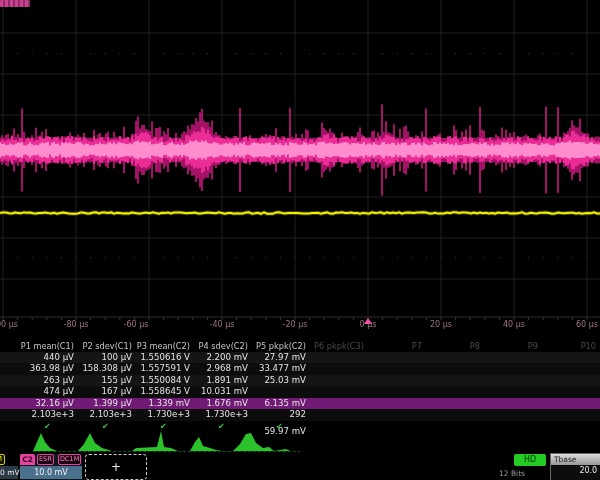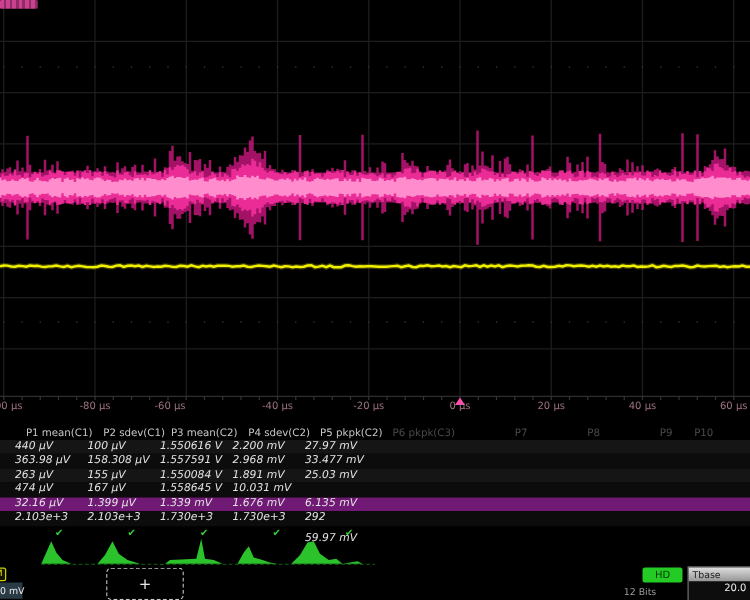--- a/index.html
+++ b/index.html
@@ -8,21 +8,21 @@
   svg{display:block;}
   #graticule{position:absolute;left:0;top:0;}
   #trace-annotation-badge{position:absolute;left:0;top:0;width:30px;height:7px;
      background:repeating-linear-gradient(90deg,#c9418f 0 3px,#8f2c66 3px 5px);border-radius:1px;}
   #time-axis{position:absolute;left:0;top:318px;width:600px;height:14px;}
   .taxis-label{position:absolute;top:2px;transform:translateX(-50%);font-size:8px;color:#9e7283;white-space:nowrap;}
   #trigger-marker{position:absolute;top:0px;width:0;height:0;transform:translateX(-50%);
      border-left:4px solid transparent;border-right:4px solid transparent;border-bottom:6px solid #ff4fae;}
   #measure-table{position:absolute;left:0;top:340px;width:540px;height:92px;}
   .mrow{position:absolute;left:0;width:600px;height:11.5px;}
-  .mcell{position:absolute;font-size:8.6px;color:#e4e4e4;width:62px;line-height:11.5px;white-space:nowrap;font-style:italic;}
+  .mcell{position:absolute;font-size:8.6px;color:#e4e4e4;text-align:right;width:62px;line-height:11.5px;white-space:nowrap;}
   .mheader{position:absolute;font-size:8.2px;color:#c6c6c6;text-align:right;width:66px;line-height:12px;white-space:nowrap;}
   .mheader.dim{color:#4a4a4a;}
   .mcheck{position:absolute;font-size:8px;color:#3ad13a;line-height:11.5px;}
   #histicons{position:absolute;left:0;top:430px;}
   #bottom-bar{position:absolute;left:0;top:453px;width:600px;height:27px;}
   
   #c1-descriptor{position:absolute;left:-46px;top:1px;width:64px;height:26px;}
   #c1-coupling-badge{position:absolute;right:13px;top:0px;height:9px;border:1px solid #cfcf00;border-radius:2px;
      color:#e6e600;font-size:7px;line-height:9px;padding:0 2px;background:#151500;}
   #c1-scale{position:absolute;left:46px;top:12px;width:18px;height:13px;background:#2a3b46;
@@ -101,21 +101,21 @@
       <div class="mrow" style="top: 0px;">
         <span class="mheader" style="left: 8px;">P1 mean(C1)</span>
         <span class="mheader" style="left: 66px;">P2 sdev(C1)</span>
         <span class="mheader" style="left: 124px;">P3 mean(C2)</span>
         <span class="mheader" style="left: 182px;">P4 sdev(C2)</span>
         <span class="mheader" style="left: 240px;">P5 pkpk(C2)</span>
         <span class="mheader dim" style="left: 298px;">P6 pkpk(C3)</span>
         <span class="mheader dim" style="left: 356px;">P7</span>
         <span class="mheader dim" style="left: 414px;">P8</span>
         <span class="mheader dim" style="left: 472px;">P9</span>
-        <span class="mheader dim" style="left: 530px; text-align: center;">P10</span>
+        <span class="mheader dim" style="left: 530px;">P10</span>
       </div>
       <div class="mrow" style="top: 11.5px; background: rgb(21, 21, 21);">
         <span class="mcell" style="left: 12px;">440 µV</span>
         <span class="mcell" style="left: 70px;">100 µV</span>
         <span class="mcell" style="left: 128px;">1.550616 V</span>
         <span class="mcell" style="left: 186px;">2.200 mV</span>
         <span class="mcell" style="left: 244px;">27.97 mV</span>
       </div>
       <div class="mrow" style="top: 23px; background: rgb(12, 12, 12);">
         <span class="mcell" style="left: 12px;">363.98 µV</span>
@@ -170,20 +170,26 @@
       <polygon points="233,21 240,14 246,4 251,3 256,13 263,18 269,17 274,21 280,20 286,19 290,21" fill="#2ecc2e" opacity="0.95"></polygon>
     </svg>
 
   <div id="bottom-bar">
 
     <div id="c1-descriptor">
       <span id="c1-coupling-badge">DC1M</span>
       <span id="c1-scale">0 mV</span>
     </div>
 
+    <div id="c2-descriptor">
+      <span id="c2-tab">C2</span>
+      <span id="c2-badge-esr" class="c2-badge">ESR</span>
+      <span id="c2-badge-coupling" class="c2-badge">DC1M</span>
+      <span id="c2-scale">10.0 mV</span>
+    </div>
 
     <div id="add-trace-button">+</div>
 
     <div id="hd-badge">HD</div>
     <div id="hd-bits">12 Bits</div>
 
     <div id="tbase-box">
       <span id="tbase-title">Tbase</span>
       <span id="tbase-value">20.0 µs</span>
     </div>

